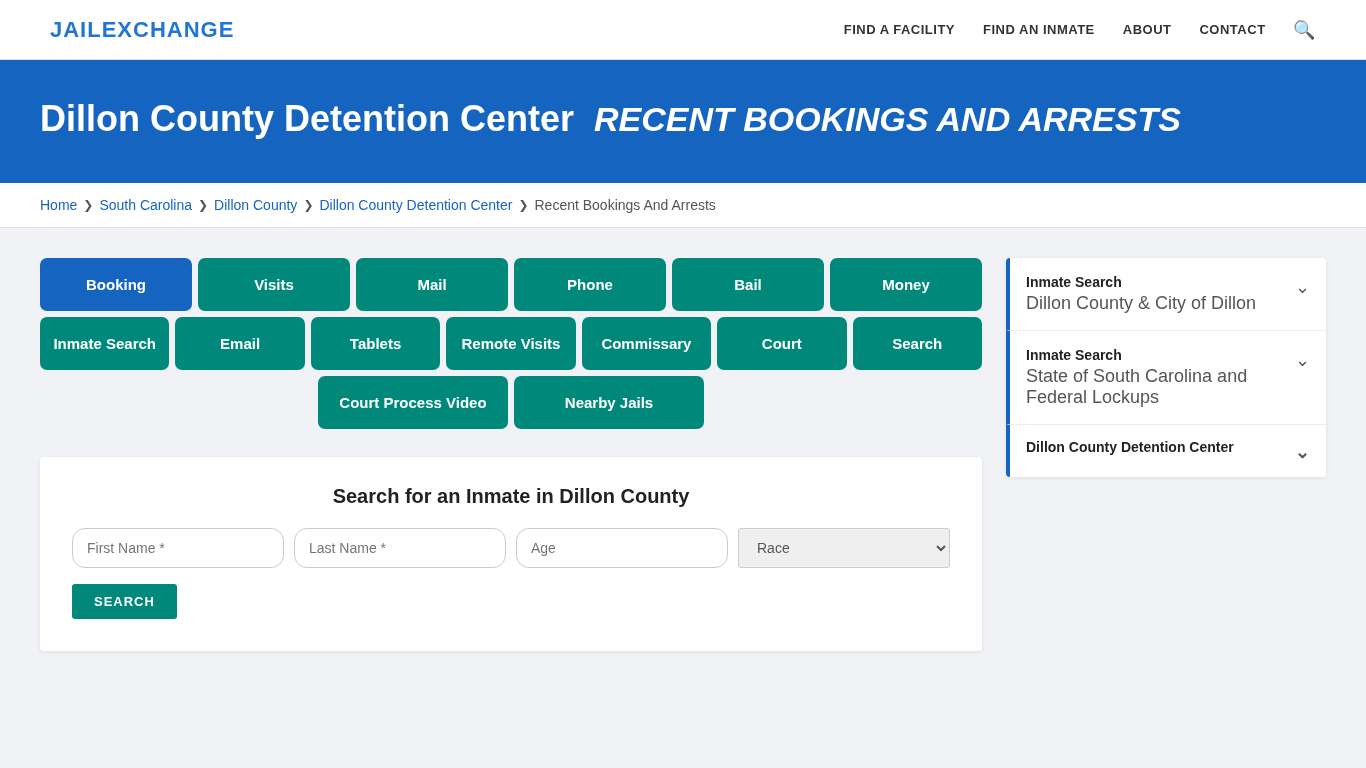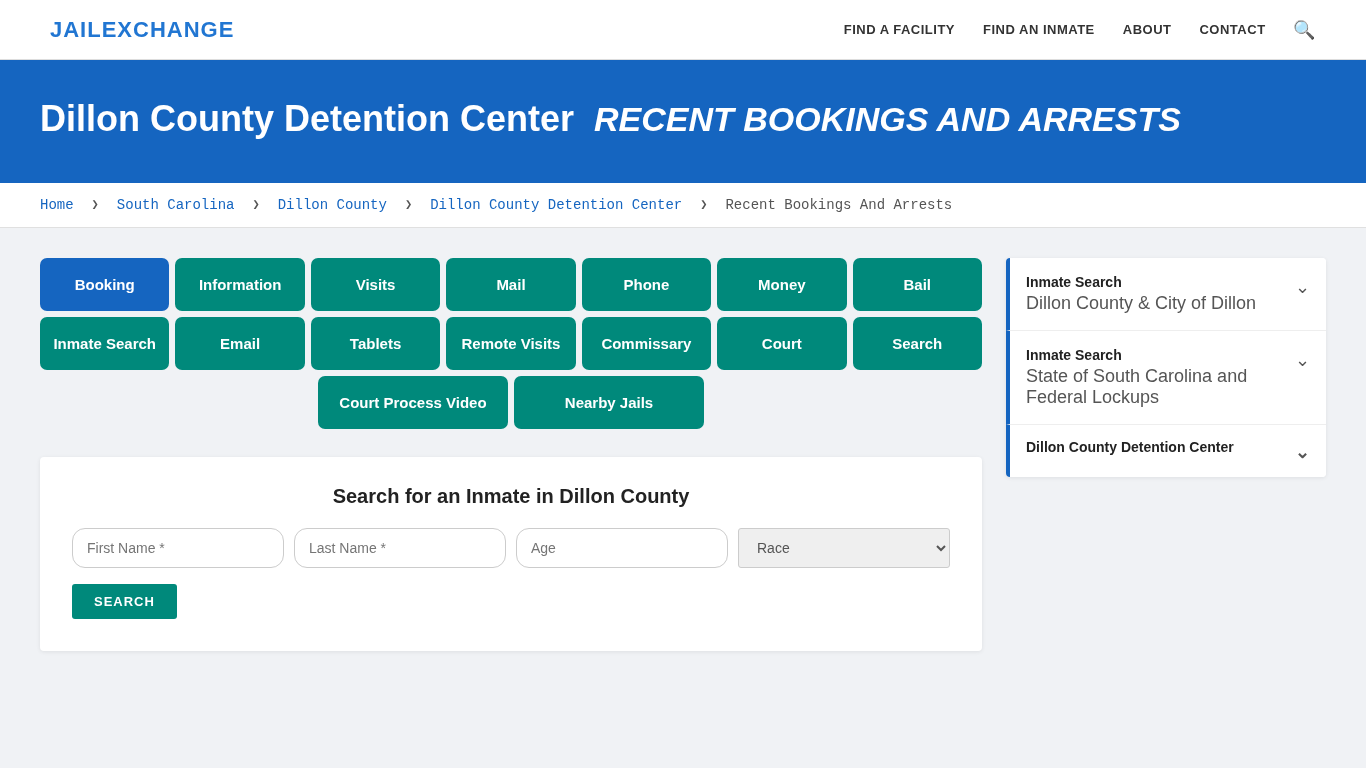--- a/index.html
+++ b/index.html
@@ -52,25 +52,24 @@
       font-style: italic;
       font-size: 34px;
     }
 
     
     .breadcrumb {
       background: #fff;
       padding: 14px 40px;
       display: flex;
       align-items: center;
-      gap: 18px;
+      gap: 6px;
       flex-wrap: wrap;
       font-size: 14px;
       border-bottom: 1px solid #e0e0e0;
-      font-family: Liberation Mono, monospace;
     }
     .breadcrumb a { color: #1565c0; text-decoration: none; }
     .breadcrumb .sep { color: #555; font-size: 12px; }
     .breadcrumb .current { color: #555; }
 
     
     .main-content {
       padding: 30px 40px;
       display: flex;
       gap: 24px;
@@ -237,26 +236,25 @@
   <span class="sep">❯</span>
   <span class="current">Recent Bookings And Arrests</span>
 </div>
 
 <div class="main-content">
   <div class="left-col">
 
     <div class="button-grid">
       <div class="btn-row">
         <button class="tab-btn blue">Booking</button>
-        <button class="tab-btn teal">Information</button>
         <button class="tab-btn teal">Visits</button>
         <button class="tab-btn teal">Mail</button>
         <button class="tab-btn teal">Phone</button>
+        <button class="tab-btn teal">Bail</button>
         <button class="tab-btn teal">Money</button>
-        <button class="tab-btn teal">Bail</button>
       </div>
       <div class="btn-row">
         <button class="tab-btn teal">Inmate Search</button>
         <button class="tab-btn teal">Email</button>
         <button class="tab-btn teal">Tablets</button>
         <button class="tab-btn teal">Remote Visits</button>
         <button class="tab-btn teal">Commissary</button>
         <button class="tab-btn teal">Court</button>
         <button class="tab-btn teal">Search</button>
       </div>

